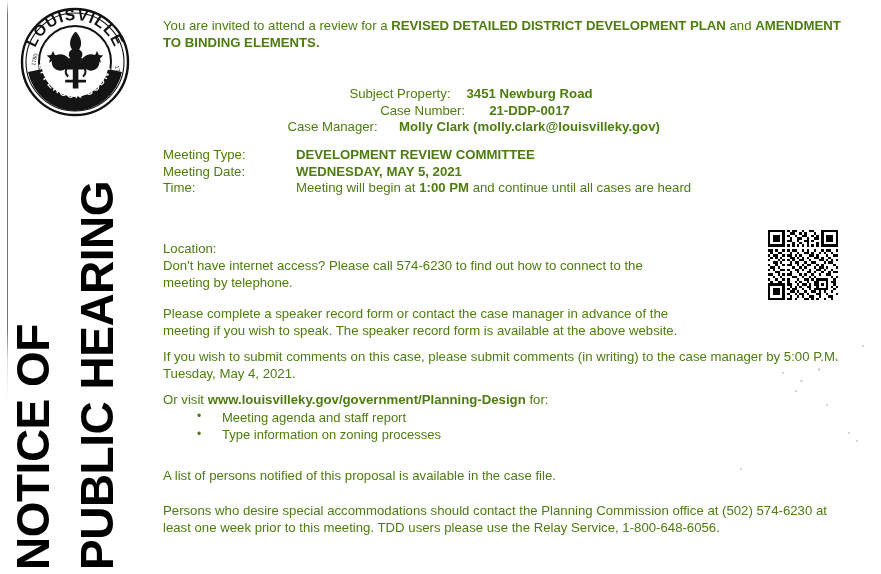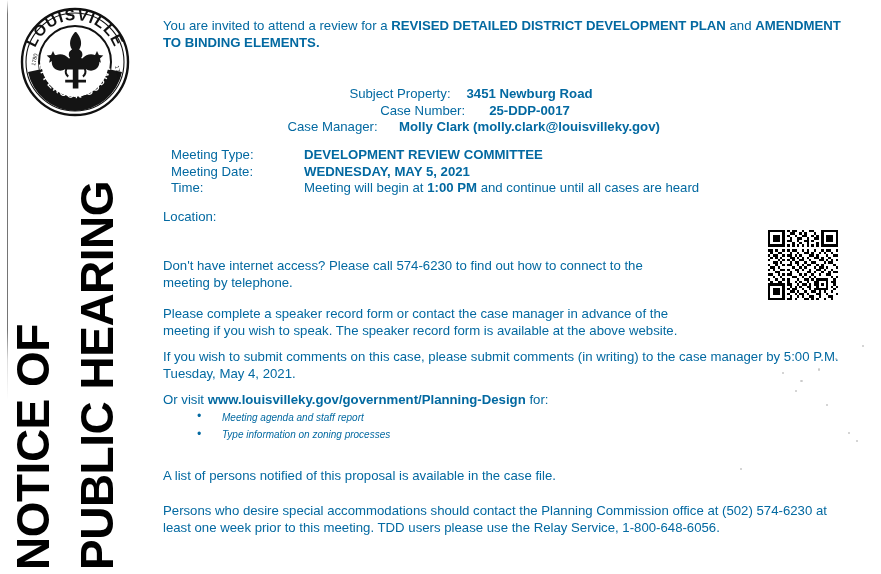--- a/index.html
+++ b/index.html
@@ -84,27 +84,27 @@
     width: 700px;
     height: 574px;
     font-size: 13.2px;
     line-height: 16.5px;
   }
   .para {
     position: absolute;
     margin: 0;
     font-size: 13.2px;
     line-height: 16.6px;
-    color: #0369a1;
+    color: #4d7c0f;
   }
   b, strong { font-weight: bold; }
 
   .intro      { top: 18px;  left: 0;   width: 680px; }
   .details    { top: 86px;  left: 0;   width: 600px; text-align: center; }
-  .meeting    { top: 147px; left: 0;   width: 600px; margin-left: 8px; }
+  .meeting    { top: 147px; left: 0;   width: 600px; }
   .location   { top: 209px; left: 0;   width: 600px; }
   .p-phone    { top: 258px; left: 0;   width: 510px; }
   .p-speaker  { top: 306px; left: 0;   width: 530px; }
   .p-comments { top: 349px; left: 0;   width: 700px; }
   .p-orvisit  { top: 392px; left: 0;   width: 560px; }
   .p-list     { top: 468px; left: 0;   width: 560px; }
   .p-ada      { top: 503px; left: 0;   width: 690px; }
 
   
   .row {
@@ -116,37 +116,36 @@
     display: inline-block;
     width: 133px;
     vertical-align: top;
   }
   .val {
     display: inline-block;
     vertical-align: top;
   }
   .val.bold { font-weight: bold; }
 
-  .loc-row .lab { width: 133px; }
+  .loc-row .lab { width: 133px; margin-top: 32px; }
   .loc-val { display: inline-block; vertical-align: top; }
   .loc-val .lv1 { display: block; font-weight: bold; }
   .loc-val .lv2 { display: block; text-decoration: underline; }
 
   
   .bullets {
     margin: 0;
     padding: 0;
     list-style: none;
   }
   .bullets li {
     position: relative;
     padding-left: 59px;
     line-height: 17.5px;
-    font-size: 10px;
-    font-style: italic;
+    font-size: 13px;
   }
   .bullets li:before {
     content: "\2022";
     position: absolute;
     left: 34px;
     top: -0.5px;
     font-size: 12px;
   }
 
   
@@ -241,21 +240,21 @@
 
 <div class="content">
 
   <p class="para intro"><span>You are invited to attend a review for a </span><b>REVISED DETAILED DISTRICT DEVELOPMENT PLAN</b><span> and </span><b>AMENDMENT TO BINDING ELEMENTS.</b></p>
 
   <div class="para details">
     <span class="row">
       <span class="lab">Subject Property:</span><span class="val bold">3451 Newburg Road</span>
     </span>
     <span class="row">
-      <span class="lab">Case Number:</span><span class="val bold">25-DDP-0017</span>
+      <span class="lab">Case Number:</span><span class="val bold">21-DDP-0017</span>
     </span>
     <span class="row">
       <span class="lab">Case Manager:</span><span class="val bold">Molly Clark (molly.clark@louisvilleky.gov)</span>
     </span>
   </div>
 
   <div class="para meeting">
     <span class="row">
       <span class="lab">Meeting Type:</span><span class="val bold">DEVELOPMENT REVIEW COMMITTEE</span>
     </span>

